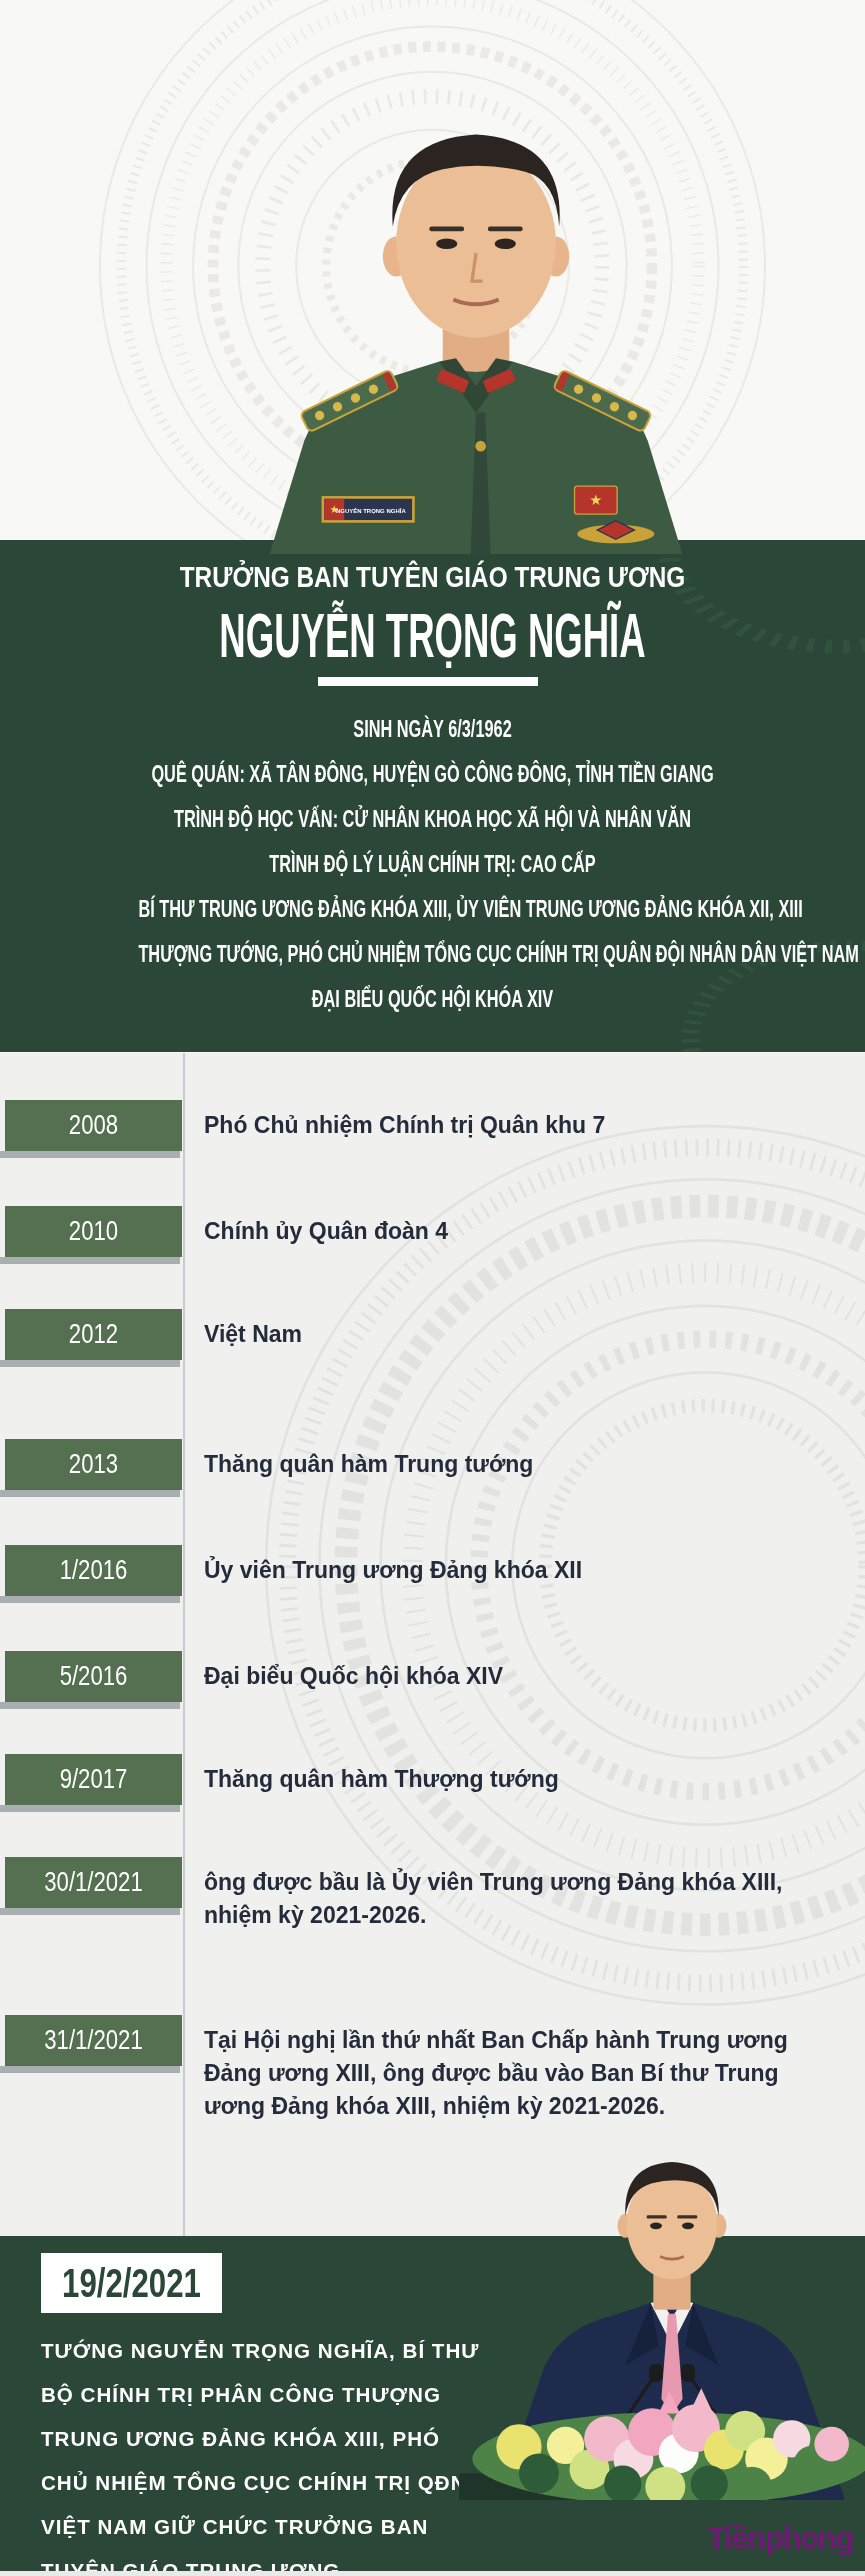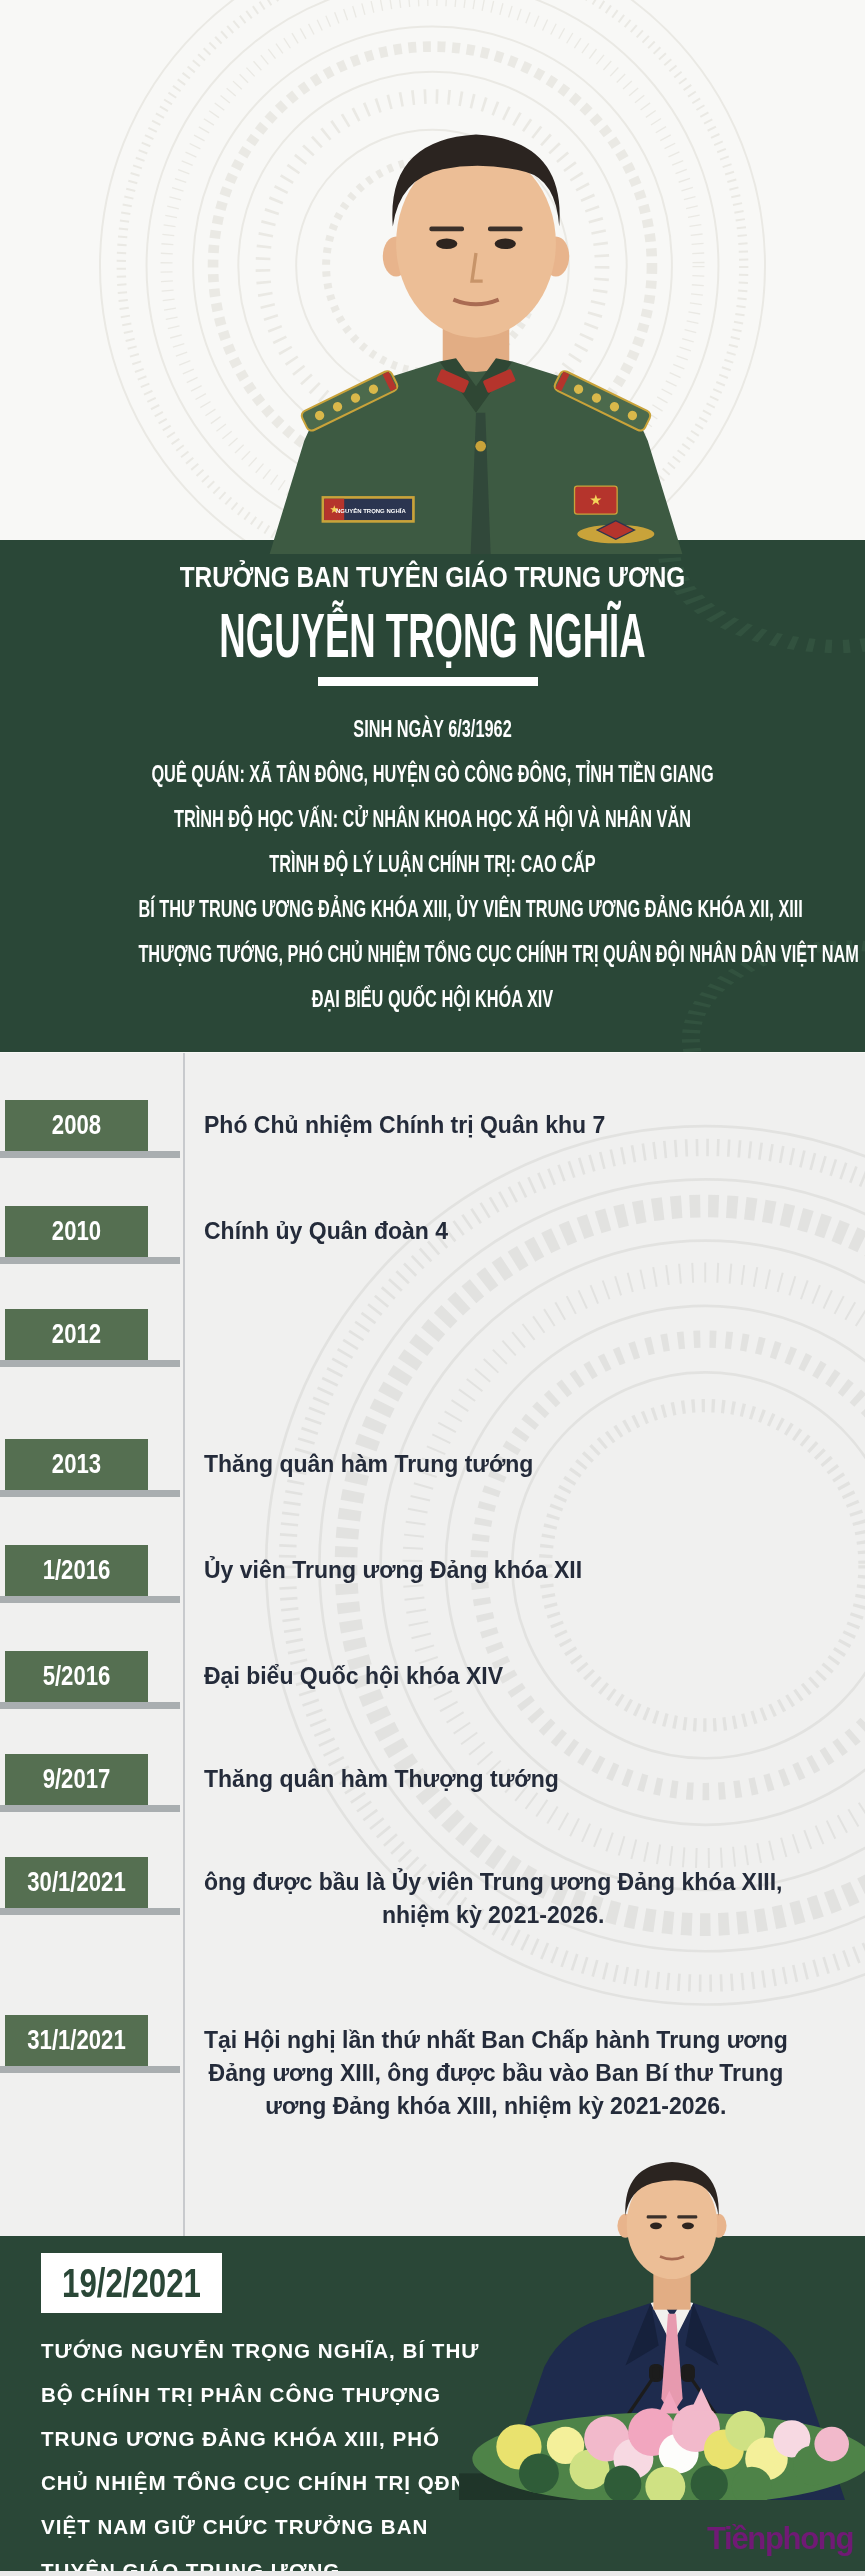--- a/index.html
+++ b/index.html
@@ -24,25 +24,25 @@
                font-size:63px;line-height:79px;}
   .person-name .cond{transform:scaleX(0.58);}
   .name-underline{position:absolute;left:318px;top:137px;width:220px;height:8.7px;background:#ffffff;}
   .bio{position:absolute;left:0;top:166px;width:865px;color:#ffffff;font-weight:bold;font-size:24px;}
   .bio .cond{line-height:45px;transform:scaleX(0.68);}
   
   .timeline{position:absolute;left:0;top:1053px;width:865px;height:1183px;background:#f0f0ef;overflow:hidden;}
   .wm-timeline{position:absolute;left:0;top:0;}
   .tl-line{position:absolute;left:183px;top:0;width:2px;height:1183px;background:#c8cacd;}
   .tl-row{position:absolute;left:0;width:865px;}
-  .date-box{position:absolute;left:5.3px;top:0;width:143px;height:51px;background:#556f51;
-            color:#ffffff;font-weight:bold;font-size:27px;line-height:51px;}
+  .date-box{position:absolute;left:5.3px;top:0;width:177px;height:51px;background:#556f51;
+            color:#ffffff;font-weight:normal;font-size:27px;line-height:51px;}
   .date-box .cond{transform:scaleX(0.82);}
   .date-shadow{position:absolute;left:0;top:51px;width:180px;height:7.3px;background:#a9aeb0;}
-  .tl-text{position:absolute;left:204px;top:9.3px;color:#242b3a;font-weight:600;font-size:23px;text-align:center;}
+  .tl-text{position:absolute;left:204px;top:9.3px;color:#242b3a;font-weight:600;font-size:23px;}
   .tl-text span{display:block;line-height:33px;white-space:nowrap;}
   
   .footer{position:absolute;left:0;top:2236px;width:865px;height:346px;background:#2a4737;}
   .footer-datebox{position:absolute;left:41px;top:16.6px;width:181px;height:60px;background:#ffffff;
                   color:#2a4737;font-weight:bold;font-size:40px;line-height:60px;}
   .footer-datebox .cond{transform:scaleX(0.78);}
   .footer-par{position:absolute;left:41px;top:93px;color:#ffffff;font-weight:600;
               font-size:20.6px;letter-spacing:1px;}
   .footer-par span{display:block;line-height:44px;white-space:nowrap;}
   .bottom-photo{position:absolute;left:459px;top:2146px;z-index:4;}
@@ -197,20 +197,21 @@
           <span></span>
           <span></span>
       </div>
     </div>
     <div class="tl-row" style="top:256px">
       <div class="date-shadow"></div>
       <div class="date-box">
           <span class="cond">2012</span>
         </div>
       <div class="tl-text">
+          <span>Việt Nam</span>
           <span></span>
       </div>
     </div>
     <div class="tl-row" style="top:386px">
       <div class="date-shadow"></div>
       <div class="date-box">
           <span class="cond">2013</span>
         </div>
       <div class="tl-text">
         <span>Thăng quân hàm Trung tướng</span>

